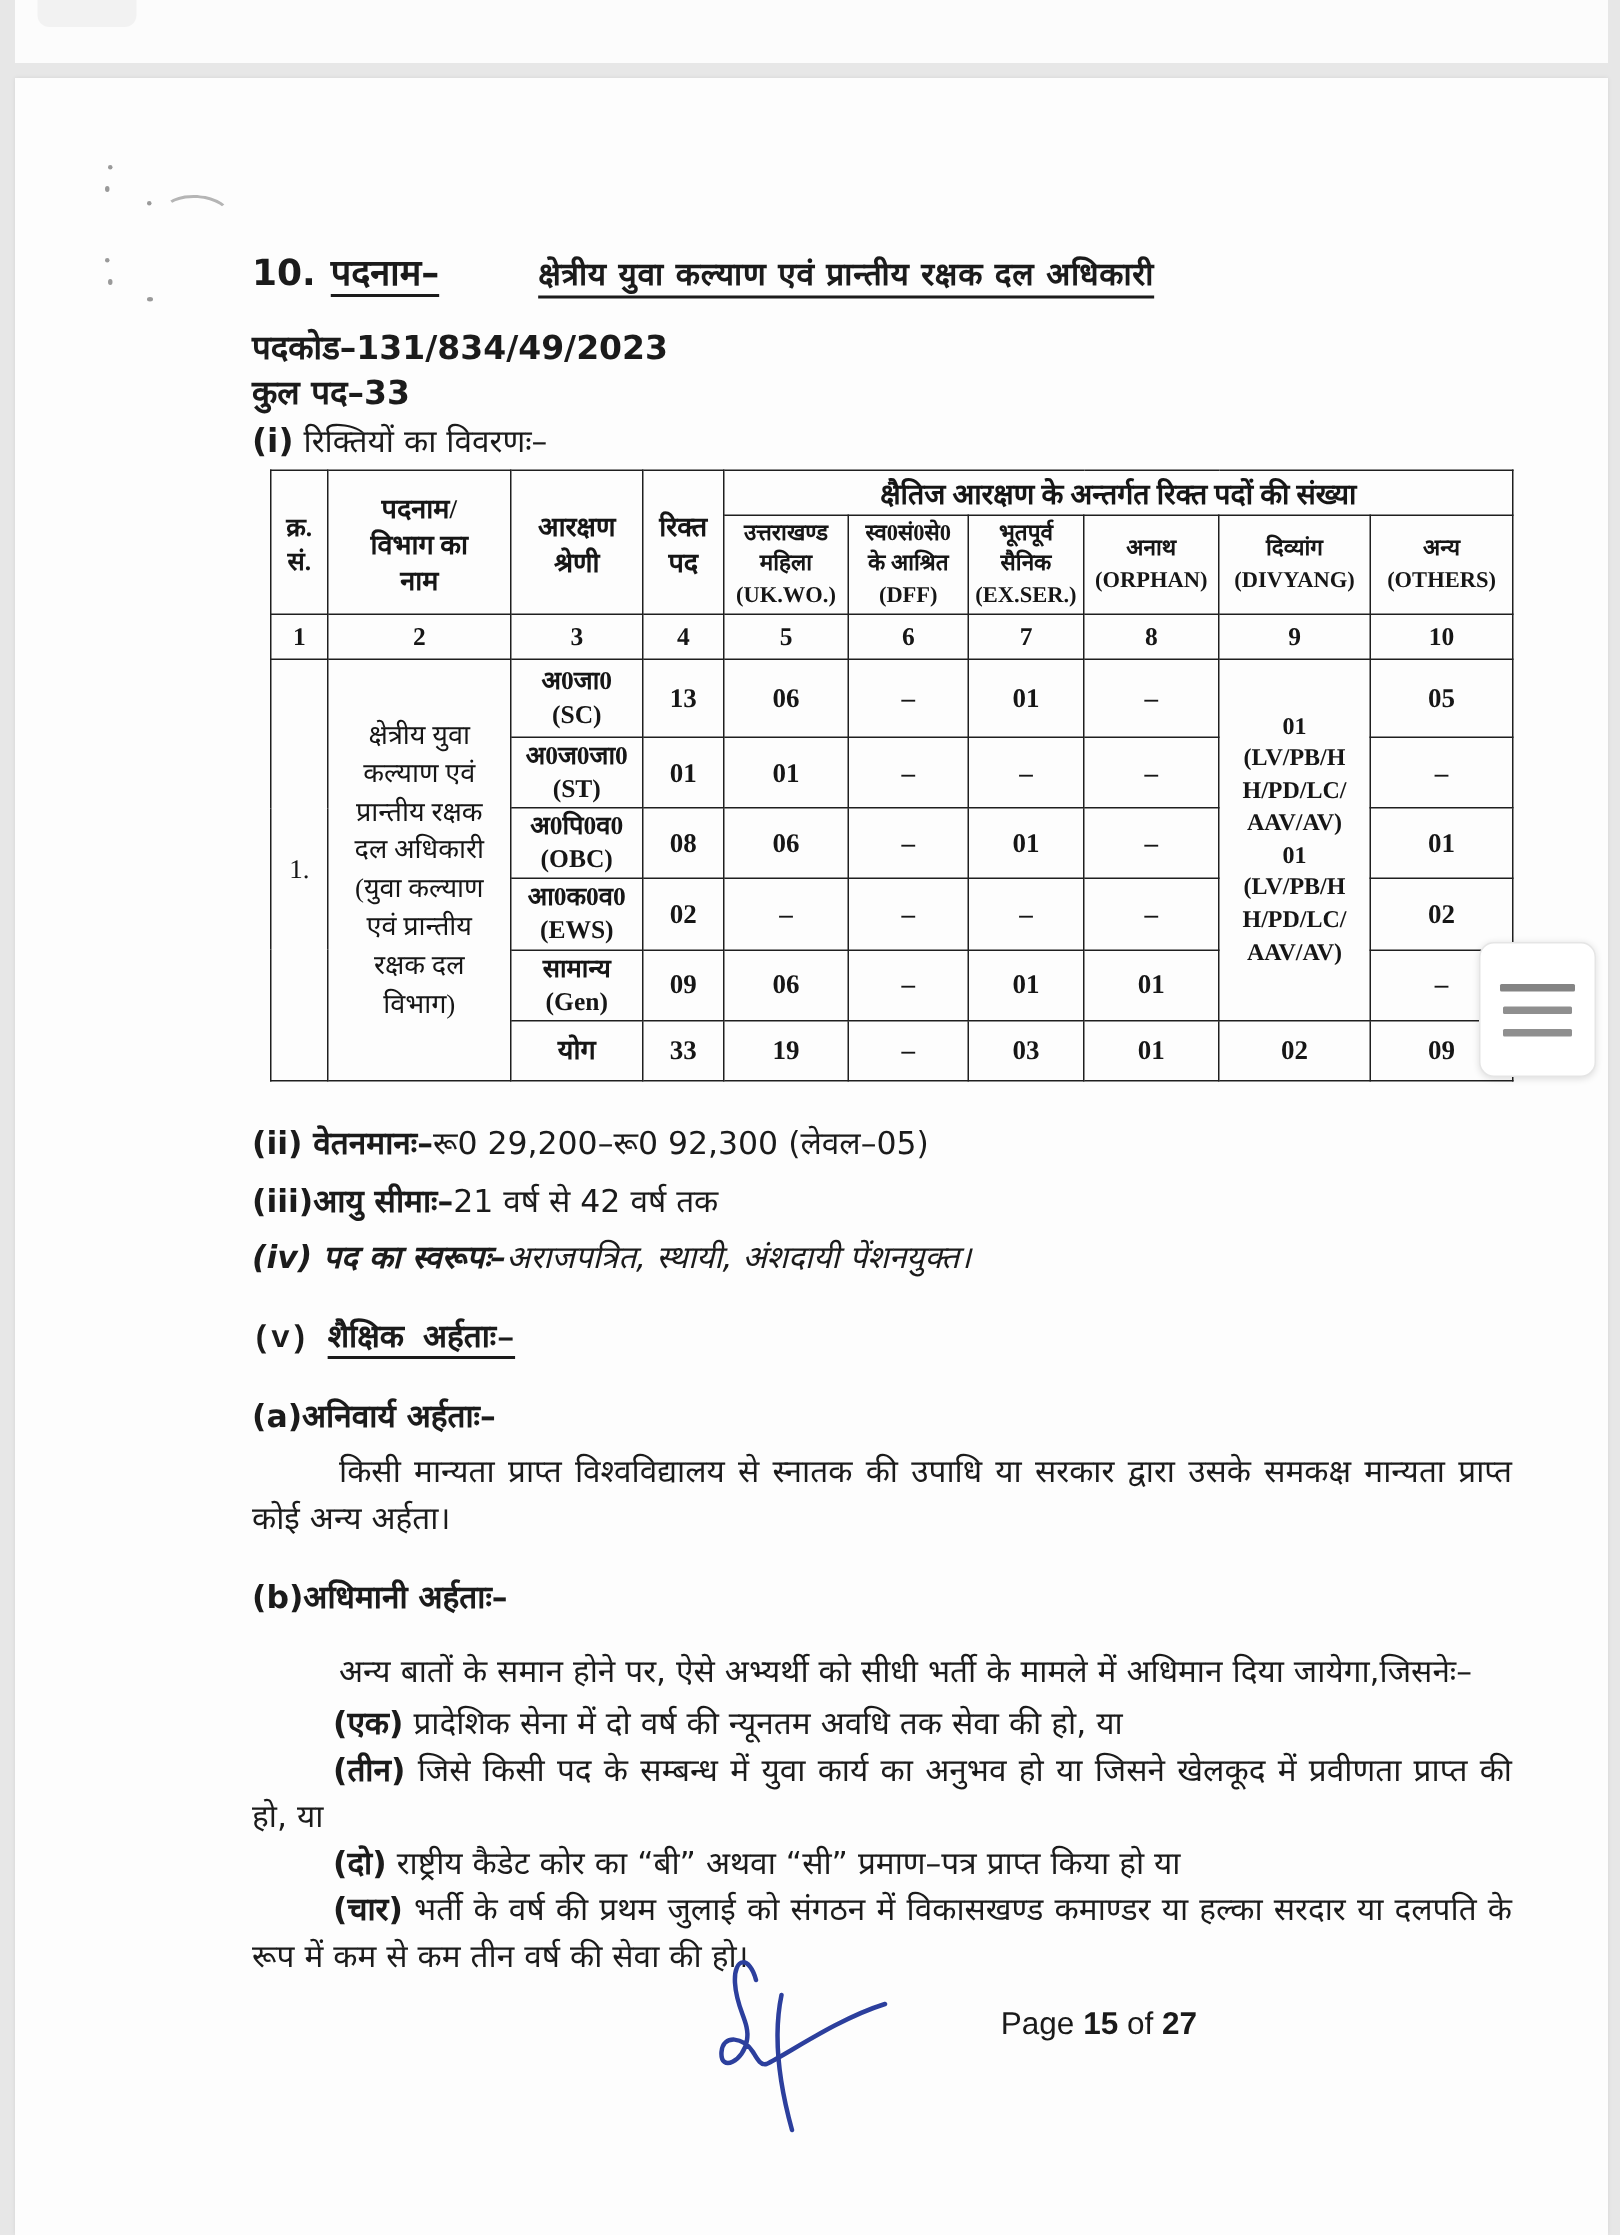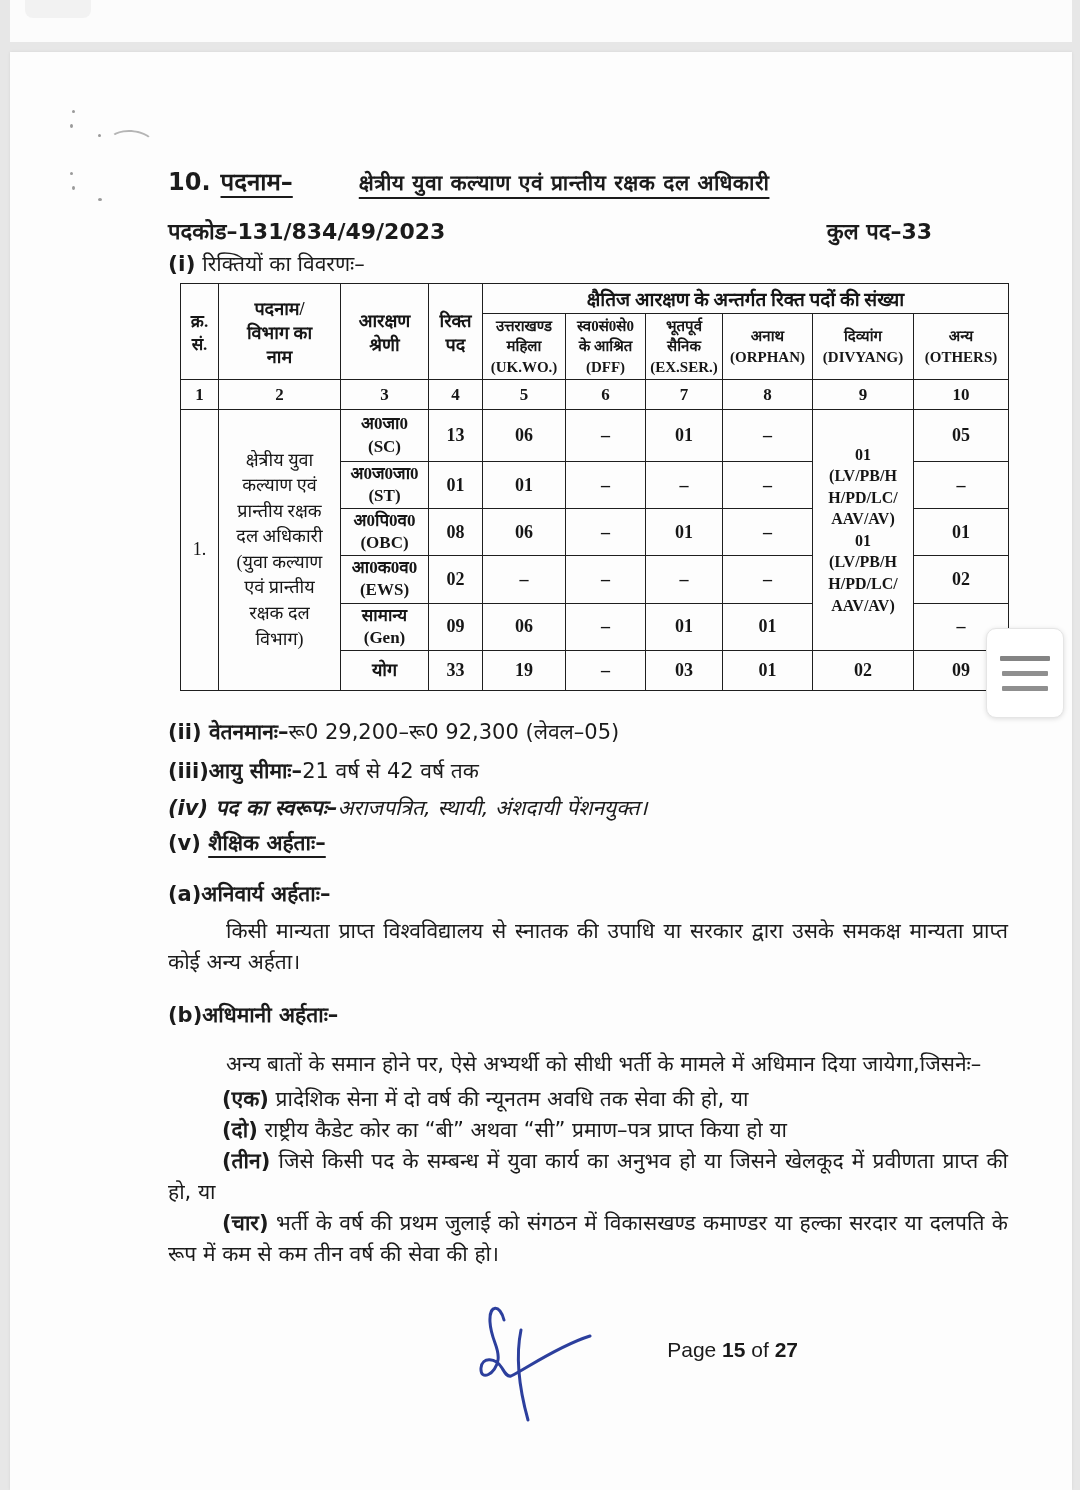--- a/index.html
+++ b/index.html
@@ -29,21 +29,21 @@
   .scan-arc { position:absolute; left:98px; top:78px; width:46px; height:26px;
     border:2px solid #b5b5b5; border-color:#b5b5b5 transparent transparent transparent;
     border-radius:50%; transform:rotate(4deg); }
 
   
   .heading-row { display:flex; align-items:baseline; font-weight:bold; }
   .h-num { font-size:24px; }
   .h-label { font-size:24px; margin-left:10px; text-decoration:underline; text-underline-offset:6px; }
   .h-title { font-size:21px; margin-left:66px; text-decoration:underline; text-underline-offset:7px; letter-spacing:.5px; }
 
-  .code-row { display:flex; justify-content:space-between; margin-top:18px; font-weight:bold; font-size:22px; }
+  .code-row { display:flex; justify-content:space-between; margin-top:18px; font-weight:bold; font-size:22px;flex-direction:column; }
   .code-row .total { margin-right:76px; }
 
   .sec-i { margin-top:4px; font-size:21px; }
   .sec-i b { font-size:22px; }
 
   
   table.vac {
     border-collapse:collapse; table-layout:fixed; width:828px; margin:6px 0 0 12px;
     font-family:"Liberation Serif","DejaVu Serif",serif;
     color:#161616;
@@ -71,21 +71,21 @@
   tr.r-tot .cat { font-size:18px; }
 
   
   .note { margin-top:12px; font-size:21px; }
   .note b { font-size:21px; }
   .line { font-size:21px; line-height:31px; }
   .line b { font-size:21px; }
   .mt26 { margin-top:26px; }
   .mt8  { margin-top:8px; }
   .mt6  { margin-top:6px;font-style:italic; }
-  .mt12 { margin-top:4px; }
+  .mt12 { margin-top:24px;font-family:Liberation Mono, monospace; }
   .mt20 { margin-top:20px; }
   .mt22 { margin-top:22px; }
   .edu-underline { text-decoration:underline; text-underline-offset:6px; }
   .para { font-size:21px; line-height:31px; text-align:justify; text-indent:58px; margin-top:6px; }
   .pref-item { font-size:21px; line-height:31px; text-align:justify; text-indent:54px; }
   .pref-list { margin-top:4px; }
 
   
   .float-menu {
     position:absolute; left:986px; top:628px; width:78px; height:90px;
@@ -313,22 +313,22 @@
     <p class="line mt12"><b>(v) </b><b class="edu-underline">शैक्षिक अर्हताः–</b></p>
 
     <p class="line mt20"><b>(a)अनिवार्य अर्हताः–</b></p>
     <p class="para">किसी मान्यता प्राप्त विश्वविद्यालय से स्नातक की उपाधि या सरकार द्वारा उसके समकक्ष मान्यता प्राप्त कोई अन्य अर्हता।</p>
 
     <p class="line mt22"><b>(b)अधिमानी अर्हताः–</b></p>
     <p class="para" style="margin-top:18px">अन्य बातों के समान होने पर, ऐसे अभ्यर्थी को सीधी भर्ती के मामले में अधिमान दिया जायेगा,जिसनेः–</p>
 
     <div class="pref-list">
       <p class="pref-item"><b>(एक)</b><span> प्रादेशिक सेना में दो वर्ष की न्यूनतम अवधि तक सेवा की हो, या</span></p>
+      <p class="pref-item"><b>(तीन)</b><span> जिसे किसी पद के सम्बन्ध में युवा कार्य का अनुभव हो या जिसने खेलकूद में प्रवीणता प्राप्त की हो, या</span></p>
       <p class="pref-item"><b>(दो)</b><span> राष्ट्रीय कैडेट कोर का “बी” अथवा “सी” प्रमाण–पत्र प्राप्त किया हो या</span></p>
-      <p class="pref-item"><b>(तीन)</b><span> जिसे किसी पद के सम्बन्ध में युवा कार्य का अनुभव हो या जिसने खेलकूद में प्रवीणता प्राप्त की हो, या</span></p>
       <p class="pref-item"><b>(चार)</b><span> भर्ती के वर्ष की प्रथम जुलाई को संगठन में विकासखण्ड कमाण्डर या हल्का सरदार या दलपति के रूप में कम से कम तीन वर्ष की सेवा की हो।</span></p>
     </div>
 
   </div>
 
   <div class="float-menu">
     <div class="bar"></div>
     <div class="bar"></div>
     <div class="bar"></div>
   </div>

